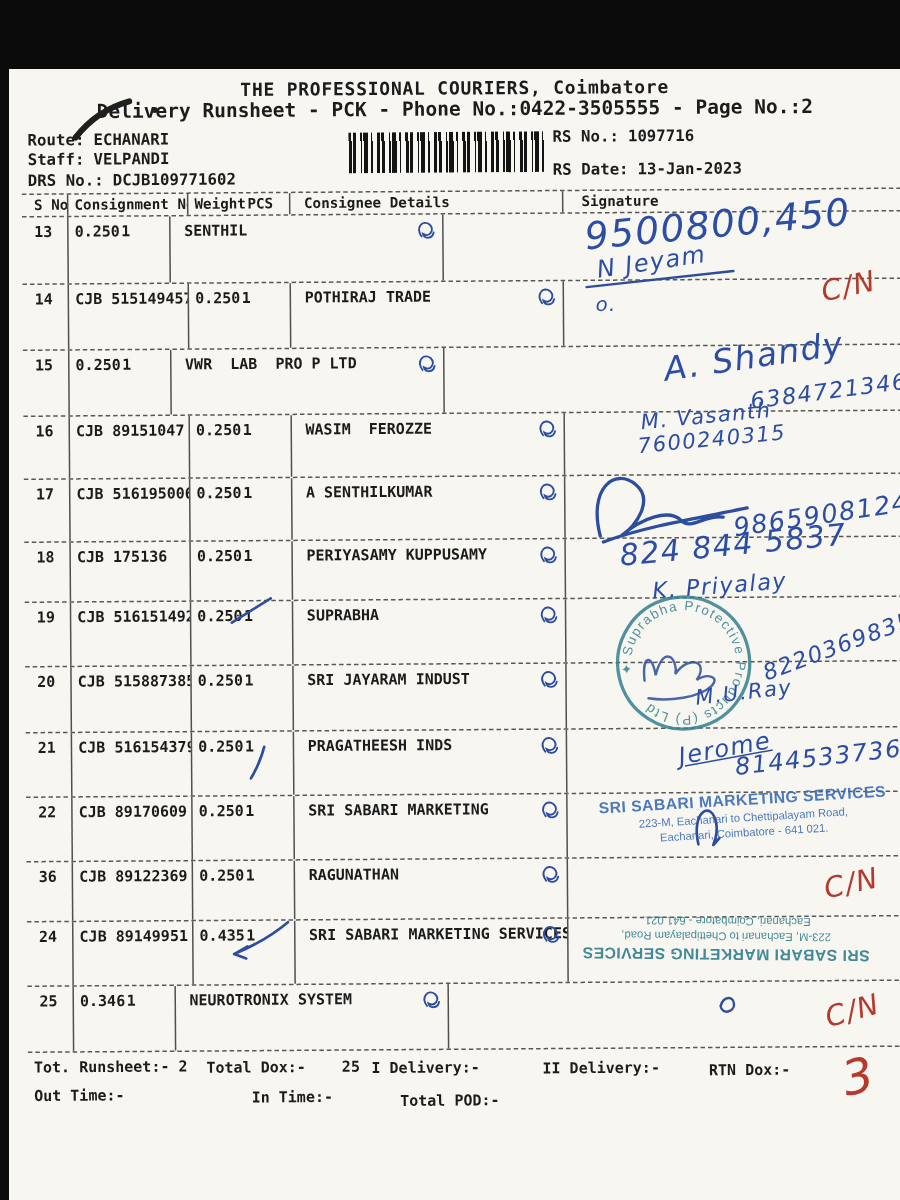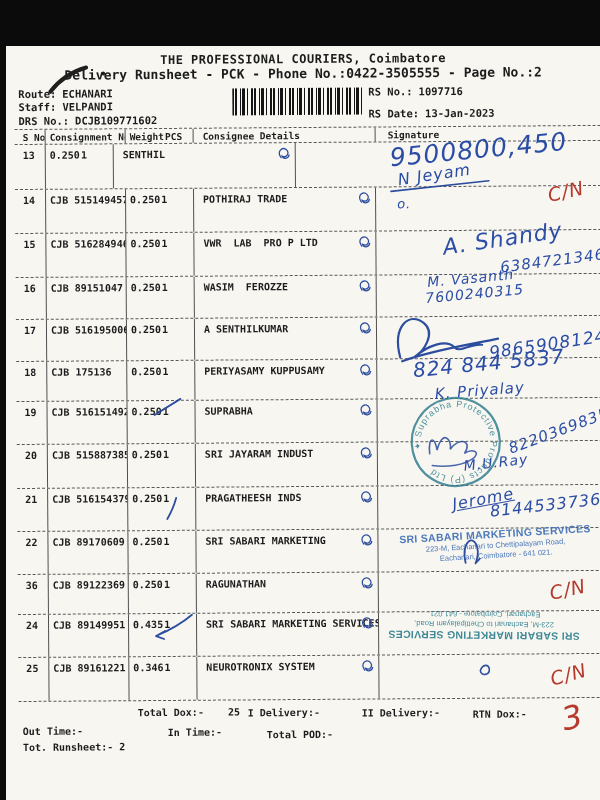--- a/index.html
+++ b/index.html
@@ -93,21 +93,20 @@
       <div class="cell c-cons"><span>POTHIRAJ TRADE</span>
         <svg class="penloop" viewBox="0 0 18 20">
               <path d="M6,14 C1,7 7,1 12,5 C16,9 12,15 7,12 C8,16 14,16 15,11"></path>
             </svg>
       </div>
       <div class="cell c-sig"></div>
     </div>
 
     <div class="trow" style="height: 44px;">
       <div class="cell c-sno">15</div>
-      <div class="cell c-con">CJB 516284946</div>
       <div class="cell c-wp"><span class="w">0.250</span><span class="p">1</span></div>
       <div class="cell c-cons"><span>VWR  LAB  PRO P LTD</span>
         <svg class="penloop" viewBox="0 0 18 20">
               <path d="M6,14 C1,7 7,1 12,5 C16,9 12,15 7,12 C8,16 14,16 15,11"></path>
             </svg>
       </div>
       <div class="cell c-sig"></div>
     </div>
 
     <div class="trow" style="height: 42px;">
@@ -213,32 +212,31 @@
       <div class="cell c-cons"><span>SRI SABARI MARKETING SERVICES</span>
         <svg class="penloop" viewBox="0 0 18 20">
               <path d="M6,14 C1,7 7,1 12,5 C16,9 12,15 7,12 C8,16 14,16 15,11"></path>
             </svg>
       </div>
       <div class="cell c-sig"></div>
     </div>
 
     <div class="trow" style="height: 44px;">
       <div class="cell c-sno">25</div>
-      <div class="cell c-con">CJB 89161221</div>
       <div class="cell c-wp"><span class="w">0.346</span><span class="p">1</span></div>
       <div class="cell c-cons"><span>NEUROTRONIX SYSTEM</span>
         <svg class="penloop" viewBox="0 0 18 20">
               <path d="M6,14 C1,7 7,1 12,5 C16,9 12,15 7,12 C8,16 14,16 15,11"></path>
             </svg>
       </div>
       <div class="cell c-sig"></div>
     </div>
   </div>
 
-  <div class="print foot" style="left:12px;top:694px"><span class="lbl">Tot. Runsheet:-</span><span>2</span></div>
+  <div class="print foot" style="left:12px;top:659px"><span class="lbl">Tot. Runsheet:-</span><span>2</span></div>
   <div class="print foot" style="left:127px;top:660px"><span class="lbl">Total Dox:-</span><span style="margin-left:18px">25</span></div>
   <div class="print foot" style="left:237px;top:661px">I Delivery:-</div>
   <div class="print foot" style="left:351px;top:662px">II Delivery:-</div>
   <div class="print foot" style="left:462px;top:664px">RTN Dox:-</div>
   <div class="print foot" style="left:12px;top:678px">Out Time:-</div>
   <div class="print foot" style="left:157px;top:680px">In Time:-</div>
   <div class="print foot" style="left:256px;top:683px">Total POD:-</div>
 
   <svg class="roundstamp" viewBox="0 0 104 104">
     <circle cx="52" cy="52" r="44" fill="none" stroke="#35808f" stroke-width="2.2"></circle>

